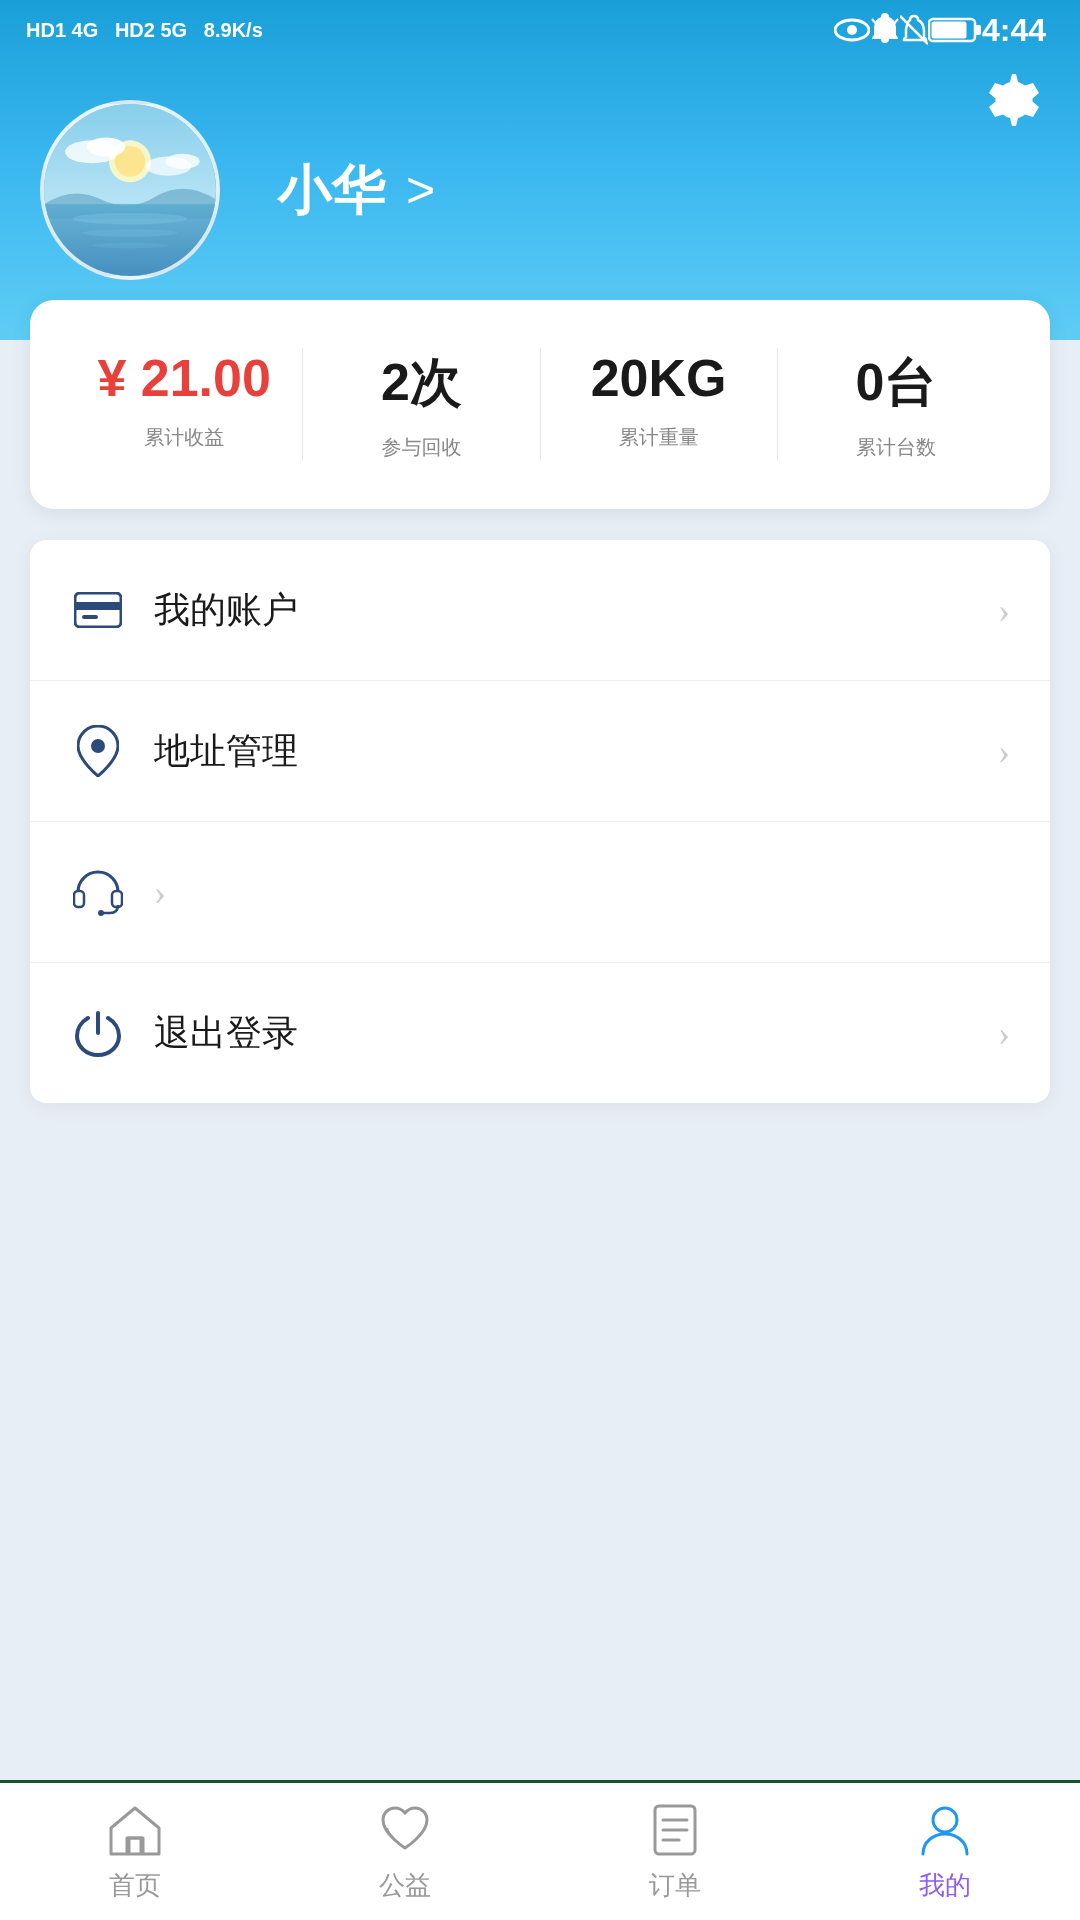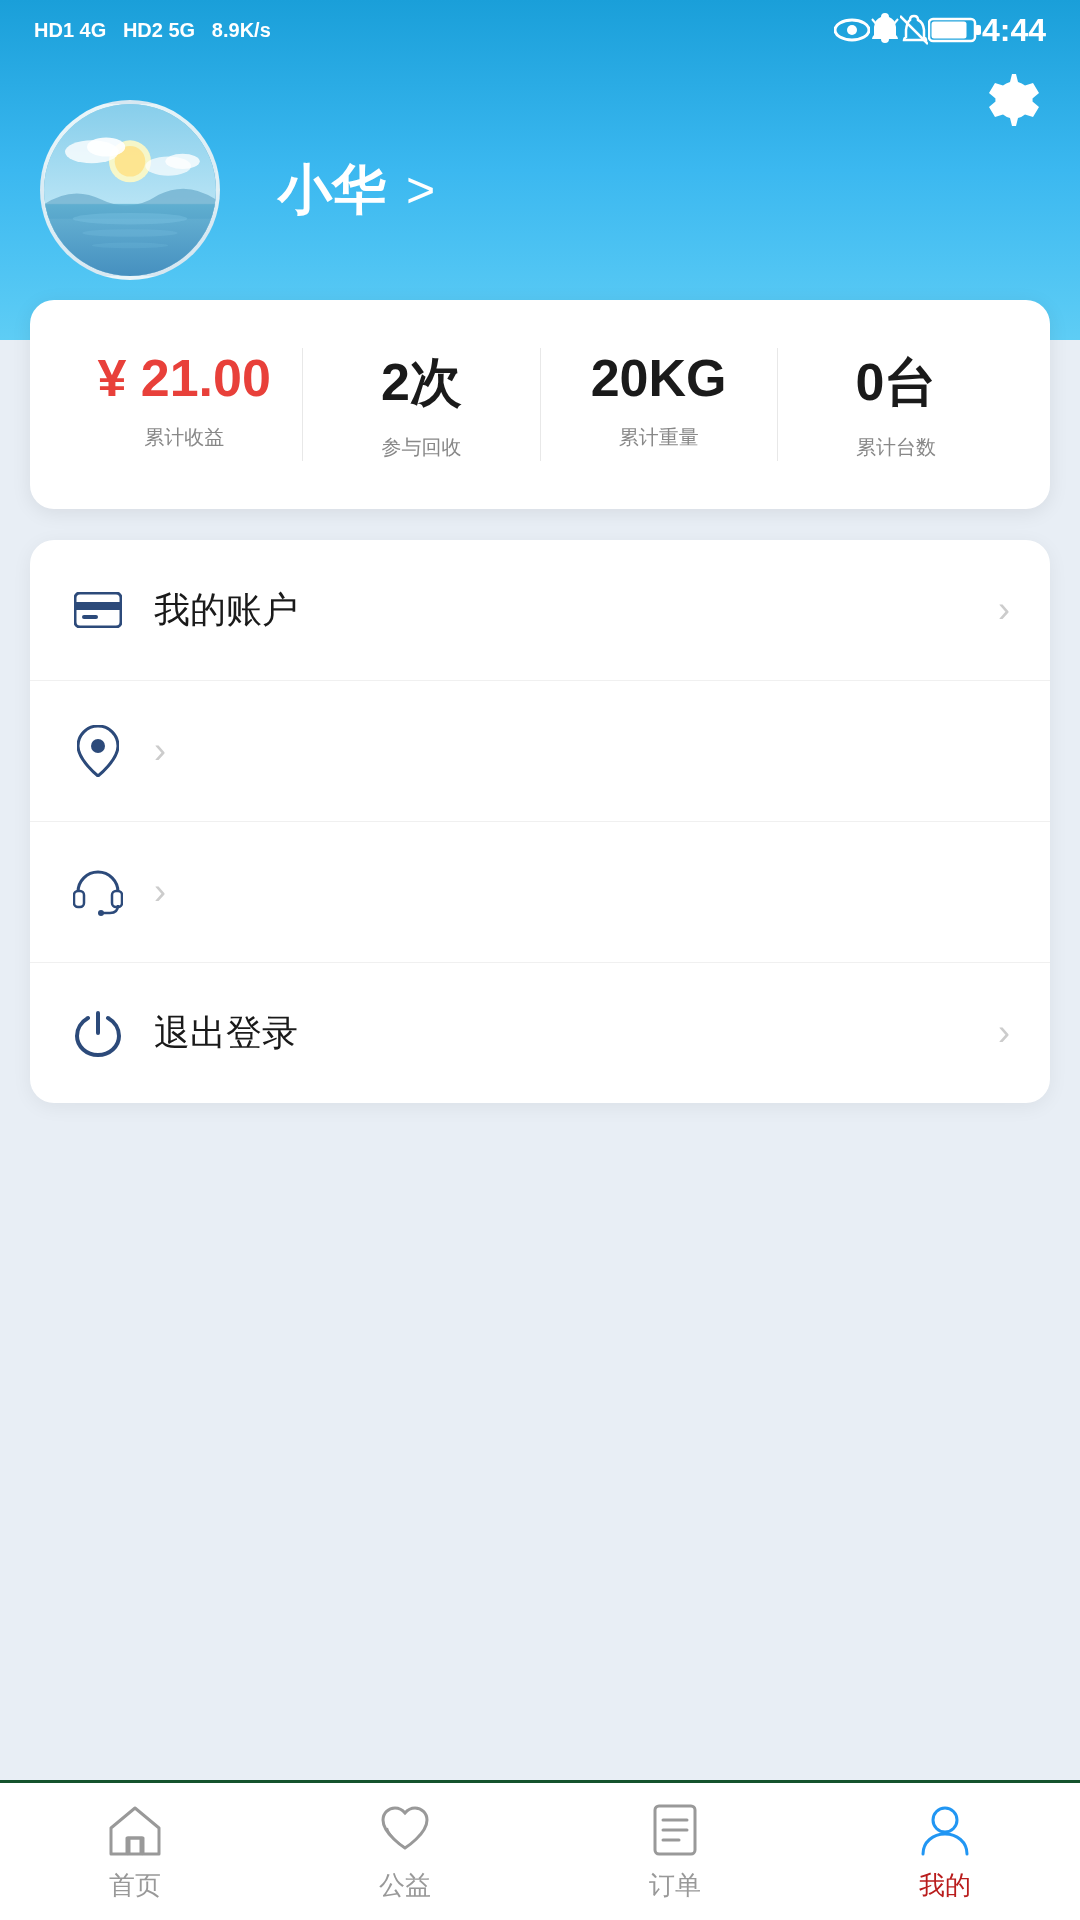--- a/index.html
+++ b/index.html
@@ -12,26 +12,26 @@
       background: #e8eef5;
       overflow: hidden;
       position: relative;
     }
 
     
     .status-bar {
       position: absolute;
       top: 0;
       left: 0;
-      right: 0;
+      right: 8px;
       height: 60px;
       display: flex;
       align-items: center;
       justify-content: space-between;
-      padding: 0 34px;
+      padding: 0 26px;
       z-index: 100;
     }
 
     .status-left {
       display: flex;
       align-items: center;
       gap: 8px;
       color: white;
       font-size: 22px;
       font-weight: 600;
@@ -159,24 +159,25 @@
       text-align: right;
     }
 
     
     .menu-card {
       position: absolute;
       top: 540px;
       left: 30px;
       right: 30px;
       background: white;
-      border-radius: 24px;
+      border-radius: 16px;
       overflow: hidden;
       box-shadow: 0 4px 20px rgba(0,0,0,0.06);
       z-index: 20;
+      font-family: Liberation Serif, serif;
     }
 
     .menu-item {
       display: flex;
       align-items: center;
       padding: 42px 40px;
       cursor: pointer;
       position: relative;
     }
 
@@ -242,21 +243,21 @@
     .nav-icon.active {
       color: #2196F3;
     }
 
     .nav-label {
       font-size: 26px;
       color: #999;
     }
 
     .nav-label.active {
-      color: #b91c1c;
+      color: #8b5cf6;
     }
 
     
     svg {
       display: block;
     }
   </style>
 </head>
 <body>
 
@@ -379,20 +380,21 @@
     <span class="menu-arrow">›</span>
   </div>
 
   <div class="menu-item">
     <div class="menu-icon">
       <svg width="42" height="52" viewBox="0 0 42 52" fill="none">
         <path d="M21 1 C9.95 1 1 9.95 1 21 C1 35 21 51 21 51 C21 51 41 35 41 21 C41 9.95 32.05 1 21 1Z" stroke="#2c4a7a" stroke-width="3" fill="none"></path>
         <circle cx="21" cy="21" r="7" fill="#2c4a7a"></circle>
       </svg>
     </div>
+    <span class="menu-label">地址管理</span>
     <span class="menu-arrow">›</span>
   </div>
 
   <div class="menu-item">
     <div class="menu-icon">
       <svg width="50" height="50" viewBox="0 0 50 50" fill="none">
         <path d="M5 25 C5 13.95 13.95 5 25 5 C36.05 5 45 13.95 45 25" stroke="#2c4a7a" stroke-width="3" fill="none"></path>
         <rect x="1" y="24" width="10" height="16" rx="4" stroke="#2c4a7a" stroke-width="2.5" fill="none"></rect>
         <rect x="39" y="24" width="10" height="16" rx="4" stroke="#2c4a7a" stroke-width="2.5" fill="none"></rect>
         <path d="M45 38 Q45 46 37 46 L28 46" stroke="#2c4a7a" stroke-width="2.5" fill="none"></path>

